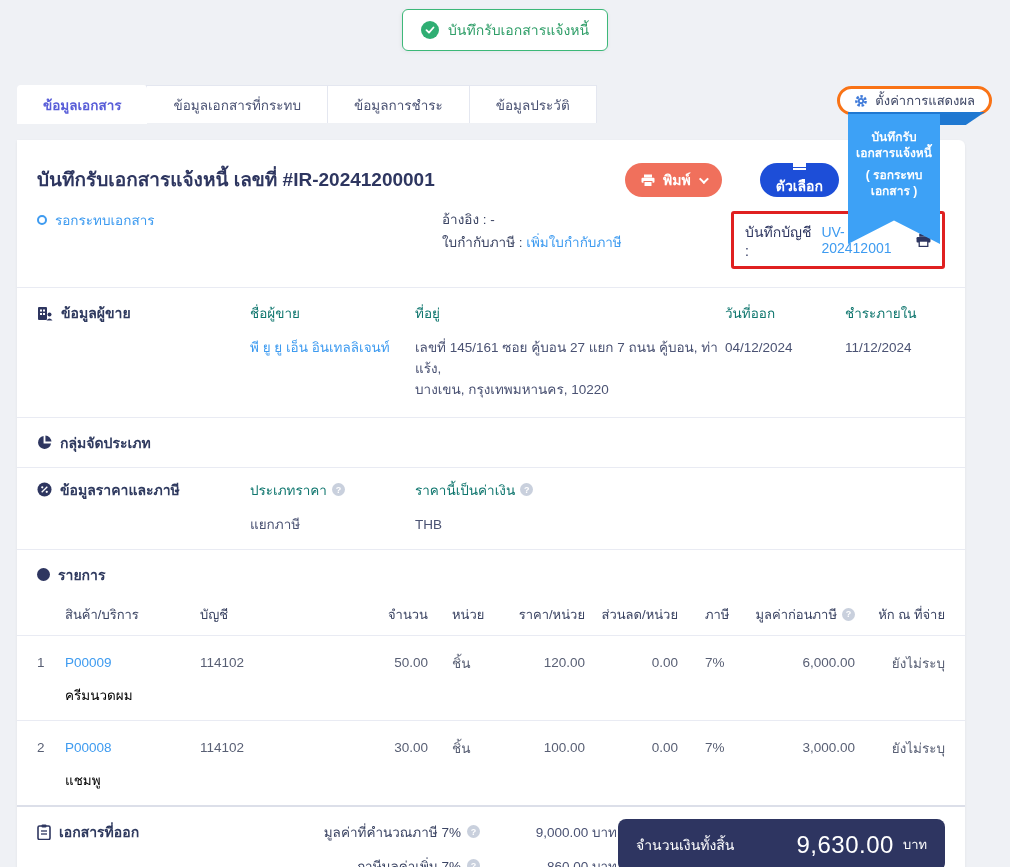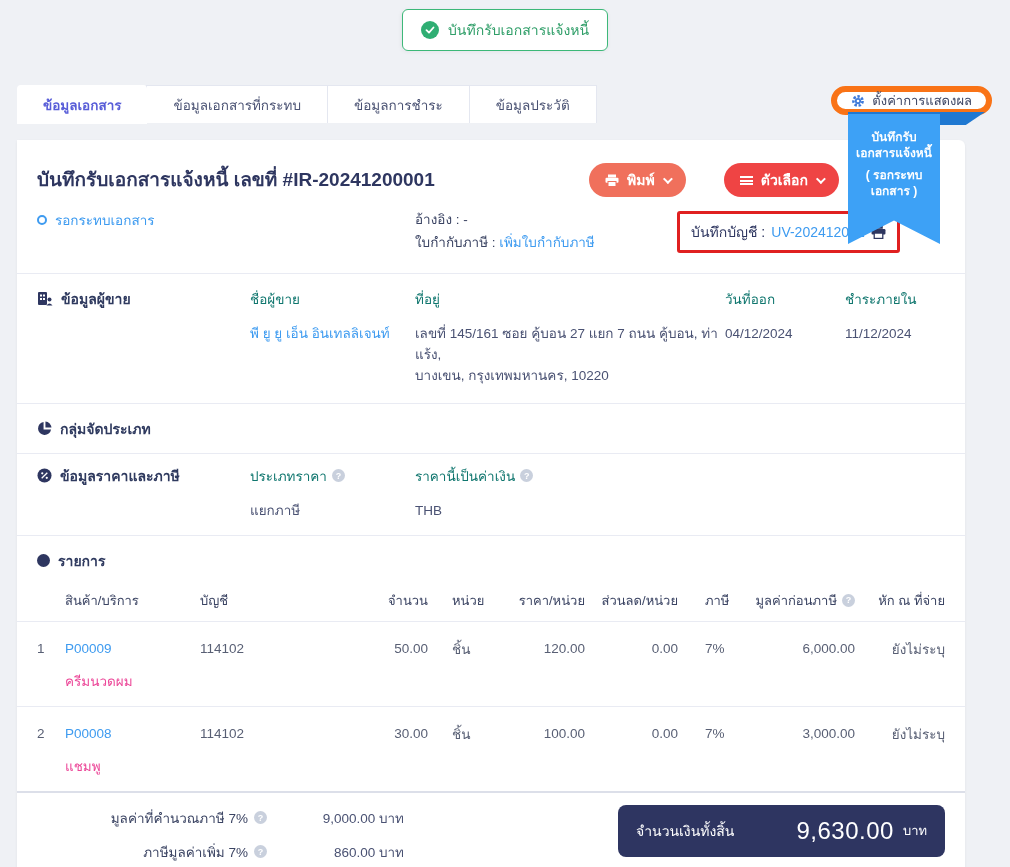--- a/index.html
+++ b/index.html
@@ -23,21 +23,21 @@
     padding:0 26px; height:38px; display:flex; align-items:center;
     color:#4a5273; font-size:13.5px; cursor:pointer; margin-left:-1px;
   }
   .tab.active {
     border:none; margin-left:0; color:#585dd8; font-weight:bold;
     border-radius:4px 4px 0 0; height:39px; position:relative; z-index:4;
   }
   
   .settings {
     position:absolute; top:86px; right:18px; z-index:3;
-    background:#fff; border:6px solid #f97316; border-radius:15px;
+    background:#fff; border:3px solid #f97316; border-radius:15px;
     height:29px; padding:0 14px; display:flex; align-items:center; gap:7px;
     color:#3b4463; font-size:13px; cursor:pointer;
   }
   
   .ribbon-fold {
     position:absolute; top:112px; left:848px; width:137px; height:13px;
     background:#1f78d1; clip-path:polygon(0 0,100% 0,86% 100%,0 100%); z-index:4;
   }
   .ribbon {
     position:absolute; top:114px; left:848px; width:92px; height:130px;
@@ -53,26 +53,26 @@
     box-shadow:0 1px 3px rgba(0,0,0,.06);
   }
   .divider { border-top:1px solid #e9ebf3; }
   .divider.thick { border-top:2px solid #dcdfe9; }
   
   .title-row { display:flex; align-items:center; padding:23px 20px 8px; }
   .doc-title { font-size:19px; font-weight:600; color:#2e3660; flex:1; line-height:1.4; }
   .btns { display:flex; gap:38px; margin-right:106px; }
   .pill { border:none; border-radius:17px; height:34px; display:flex; align-items:center; gap:8px; color:#fff; font-size:14px; font-weight:bold; padding:0 16px; cursor:pointer; font-family:inherit; }
   .pill.print { background:#f0705c; }
-  .pill.options { background:#ef4444; }
+  .pill.options { background:#1d4ed8;flex-direction:column; }
   .chev { width:7px; height:7px; border-right:2px solid #fff; border-bottom:2px solid #fff; transform:rotate(45deg) translateY(-2px); }
   .burger { width:13px; height:9px; border-top:2px solid #fff; border-bottom:2px solid #fff; position:relative; }
   .burger::after { content:""; position:absolute; left:0; top:2.5px; width:13px; height:2px; background:#fff; }
   
-  .status-row { display:grid; grid-template-columns:378px 238px auto; padding:4px 20px 18px; align-items:start; }
+  .status-row { display:grid; grid-template-columns:378px 238px auto; padding:4px 20px 18px; align-items:start;gap:27px; }
   .status-flag { display:flex; align-items:center; gap:8px; color:#3e9bf0; font-size:13.5px; }
   .ring { width:10px; height:10px; border:2.5px solid #3e9bf0; border-radius:50%; }
   .meta-line { line-height:1.7; color:#3b4463; }
   .link { color:#3e9bf0; cursor:pointer; text-decoration:none; }
   .journal-box {
     display:inline-flex; align-items:center; gap:6px;
     border:3px solid #e02020; border-radius:3px; padding:7px 11px; margin-top:2px;
     color:#2e3660; font-size:14px;margin-left:24px;
   }
   
@@ -87,21 +87,21 @@
   .dot { width:13px; height:13px; border-radius:50%; background:#2e3660; flex:0 0 auto; }
   
   .items-head { padding:14px 20px 6px; }
   .grid-cols { display:grid; grid-template-columns:28px 135px 120px 108px 69px 88px 93px 59px 118px 1fr; padding:0 20px; align-items:center; }
   .thead { padding-top:12px; padding-bottom:10px; color:#3b4463; font-size:13px; }
   .c-r { text-align:right; }
   .c-unit { padding-left:24px; }
   .c-tax { padding-left:27px; }
   .h-pretax { display:flex; justify-content:flex-end; align-items:center; gap:5px; }
   .trow { padding-top:16px; color:#585f74; }
-  .t-desc { padding:10px 20px 14px 48px; color:#ec4899; }
+  .t-desc { padding:10px 20px 14px 48px; color:#000000; }
   
   .summary-row { display:flex; padding:12px 20px 26px; align-items:flex-start; }
   .sum-label-col { width:213px; flex:0 0 auto; padding-top:2px; }
   .sum-mid { display:grid; grid-template-columns:230px 137px; row-gap:12px; padding-top:2px; }
   .sum-mid .lbl { display:flex; justify-content:flex-end; align-items:center; gap:6px; color:#3b4463; }
   .sum-mid .amt { text-align:right; color:#4a5273; }
   .total-box {
     margin-left:auto; width:327px; height:52px; background:#2e3561; border-radius:8px;
     display:flex; align-items:center; padding:0 18px; color:#fff;
   }
@@ -341,20 +341,33 @@
       <div class="c-tax">7%</div>
       <div class="c-r">3,000.00</div>
       <div class="c-r">ยังไม่ระบุ</div>
     </div>
     <div class="t-desc">แชมพู</div>
   </div>
 
   <div class="divider thick"></div>
 
   <div class="summary-row">
+    <div class="sum-label-col">
+      <div class="sec-label">
+        <span>
+          <svg width="14" height="16" viewBox="0 0 14 16">
+              <rect x="1" y="2" width="12" height="13.5" rx="1.5" fill="none" stroke="#2e3660" stroke-width="1.6"></rect>
+              <rect x="4.5" y="0.5" width="5" height="3" rx="1" fill="#2e3660"></rect>
+              <line x1="4" y1="7" x2="10" y2="7" stroke="#2e3660" stroke-width="1.3"></line>
+              <line x1="4" y1="10" x2="10" y2="10" stroke="#2e3660" stroke-width="1.3"></line>
+            </svg>
+        </span>
+        <span>เอกสารที่ออก</span>
+      </div>
+    </div>
     <div class="sum-mid">
       <div class="lbl">
         <span>มูลค่าที่คำนวณภาษี 7%</span>
         <span class="help"></span>
       </div>
       <div class="amt">9,000.00 บาท</div>
       <div class="lbl">
         <span>ภาษีมูลค่าเพิ่ม 7%</span>
         <span class="help"></span>
       </div>

